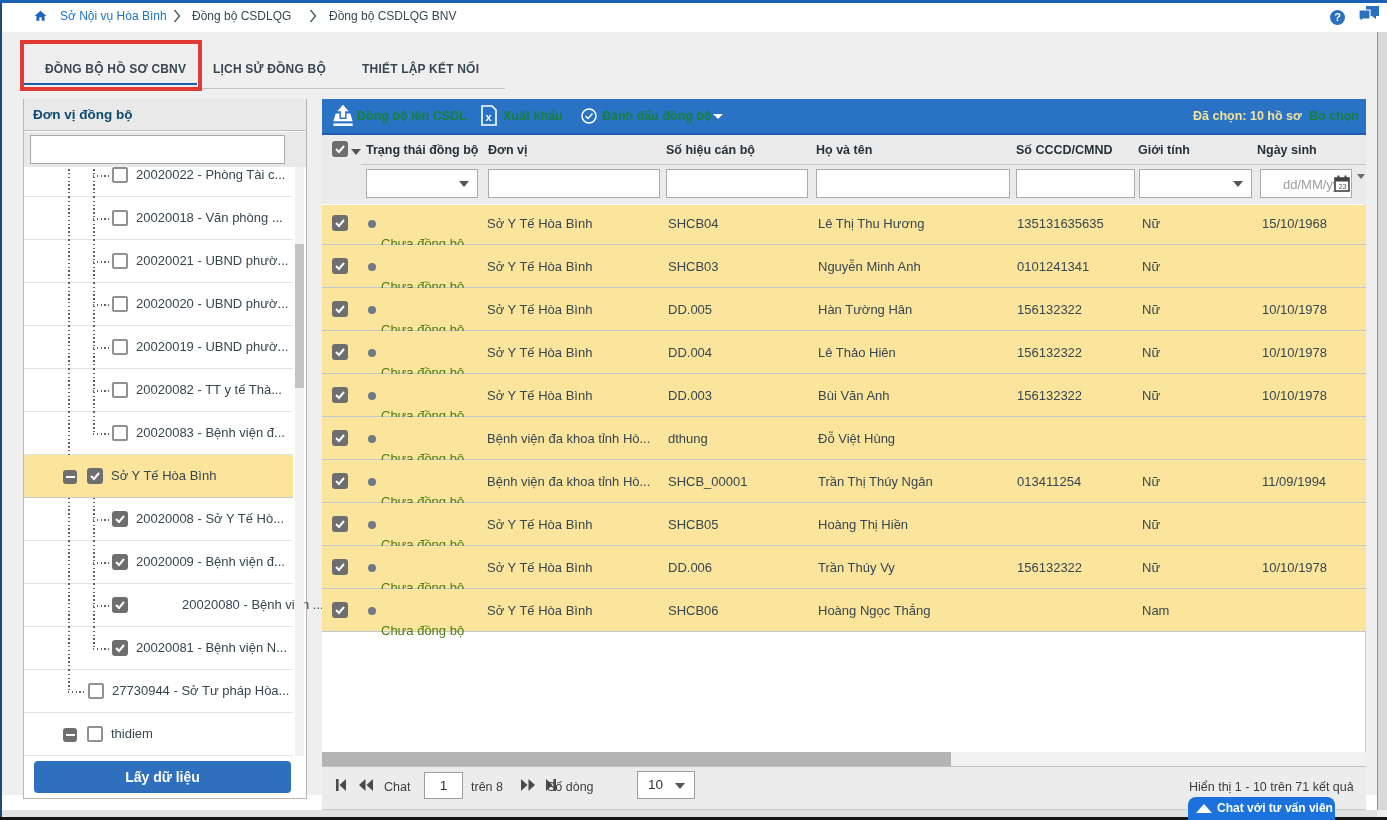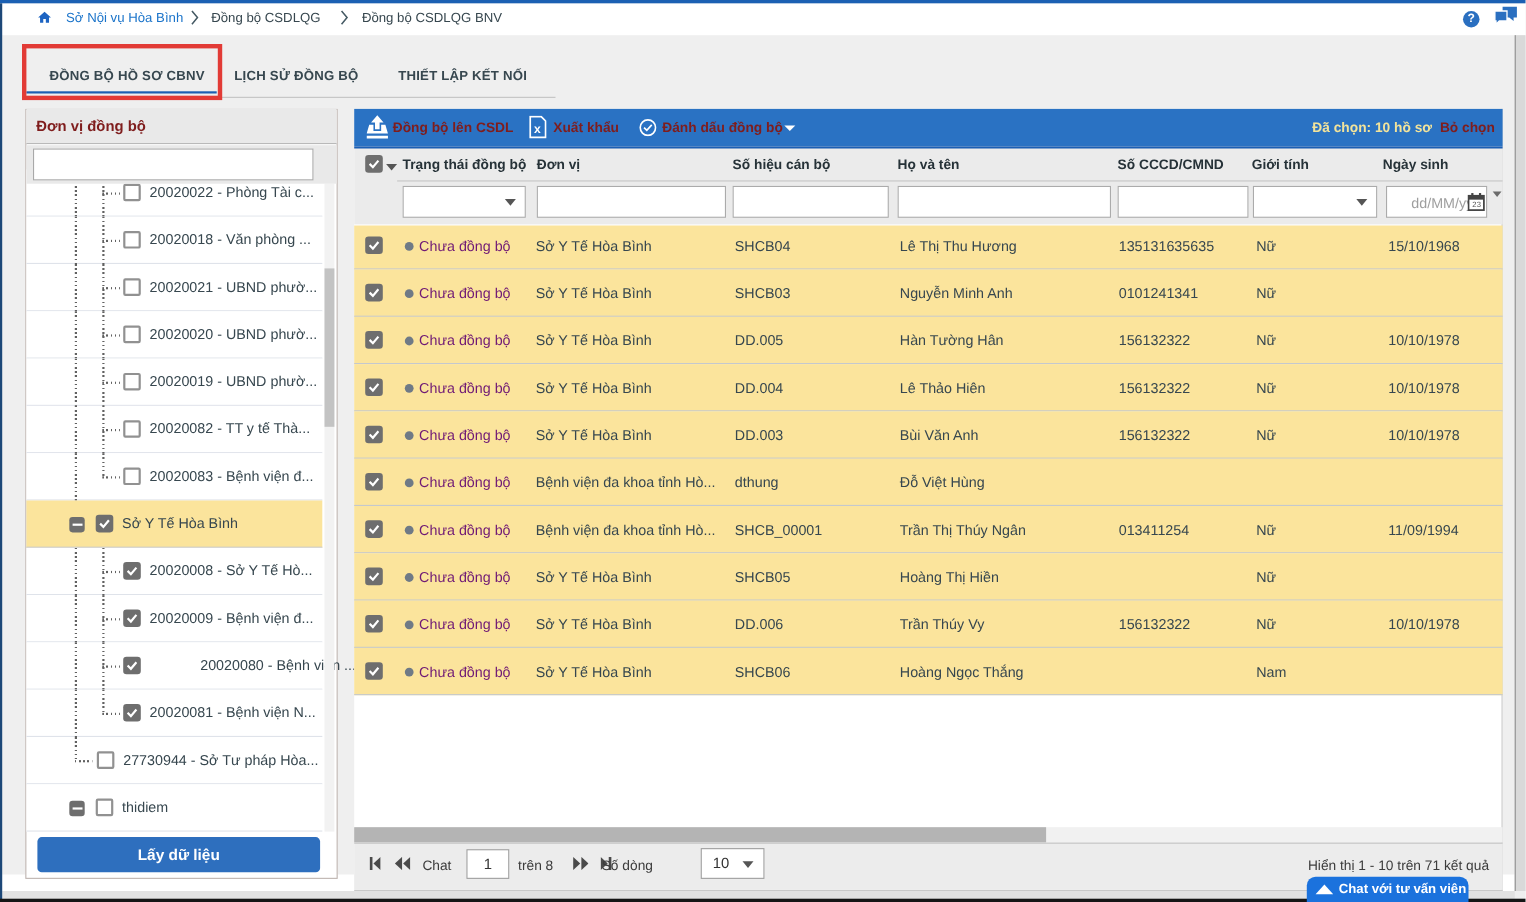--- a/index.html
+++ b/index.html
@@ -34,31 +34,31 @@
 .minus { width:14px; height:14px; border-radius:3px; background:#6e6e6e; }
 .minus div { position:absolute; left:2.5px; top:6px; width:9px; height:2px; background:#fff; }
 .vdot { width:1.6px; background:repeating-linear-gradient(to bottom,#616161 0 1.4px,transparent 1.4px 3.8px); }
 .hdot { height:1.6px; background:repeating-linear-gradient(to right,#616161 0 1.4px,transparent 1.4px 3.8px); }
 #lpscroll { left:295px; top:167px; width:9px; height:589px; background:#f2f2f2; }
 #lpthumb { left:295px; top:244px; width:9px; height:144px; background:#c3c3c3; }
 #getbtn { left:34px; top:761px; width:257px; height:32px; background:#2e6fbe; border-radius:4px; color:#fff; font-size:14px; font-weight:bold; text-align:center; line-height:32px; }
 
 #rpanel { left:322px; top:99px; width:1044px; height:711px; background:#ffffff; border-right:1px solid #c9c9c9; border-bottom:1px solid #c9c9c9; }
 #toolbar { left:322px; top:99px; width:1044px; height:34px; background:#2a72c3; }
-.tbtxt { color:#7f1d1d; font-size:12.5px; font-weight:bold; top:109px; }
+.tbtxt { color:#15803d; font-size:12.5px; font-weight:bold; top:109px; }
 #selinfo { color:#f2e39b; font-size:12.5px; font-weight:bold; top:109px; }
 #hdrrow { left:322px; top:133px; width:1044px; height:71px; background:#ebebeb; border-top:2px solid #1b5eb4; }
 .hdrtxt { font-size:12.5px; font-weight:bold; color:#263238; top:143px; }
 #hdrline { left:361px; top:164px; width:1005px; height:1px; background:#c6c6c6; }
 .fbox { top:169px; height:29px; background:#fff; border:1px solid #ababab; }
 .caret { width:0; height:0; border-left:5px solid transparent; border-right:5px solid transparent; border-top:6px solid #555; }
 .caretw { width:0; height:0; border-left:5px solid transparent; border-right:5px solid transparent; border-top:5px solid #fff; }
 .drow { left:322px; width:1044px; height:43px; background:#fbe49c; border-bottom:1px solid #c4c8ce; }
 .dtxt { font-size:13px; color:#37474f; top:14px; }
-.gray { color:#701a75; }
+.gray { color:#4d7c0f;margin-top:20px; }
 .bullet { width:8px; height:8px; border-radius:50%; background:#6f7a86; top:18px; }
 
 #hscroll { left:322px; top:752px; width:1044px; height:14px; background:#f1f1f1; }
 #hthumb { left:322px; top:752px; width:629px; height:14px; background:#b4b4b4; }
 #pager { left:322px; top:766px; width:1044px; height:43px; background:#ececec; border-top:1px solid #c2c2c2; }
 .pgtxt { font-size:12.5px; color:#3c3c3c; top:780px; }
 #pginput { left:424px; top:772px; width:39px; height:27px; background:#fff; border:1px solid #9d9d9d; text-align:center; font-size:13.5px; color:#333; line-height:26px; }
 #pgselect { left:637px; top:771px; width:58px; height:28px; background:#fff; border:1px solid #9d9d9d; }
 #chatbtn { left:1188px; top:797px; width:147px; height:23px; background:#1b72dd; border-radius:8px 8px 0 0; }
 svg { display:block; }
@@ -213,21 +213,21 @@
       <div class="abs minus" style="left:39px; top:15px;">
         <div></div>
       </div>
       <div class="abs cb" style="left:63px; top:13px;"></div>
       <div class="abs ttext" style="left:87px;">thidiem</div>
     </div>
   </div>
 <div class="abs" id="lpscroll"></div>
 <div class="abs" id="lpthumb"></div>
 <div class="abs" id="lphead">
-    <div class="abs" style="left:9px; top:8px; font-size:13.5px; font-weight:bold; color:#7f1d1d;">Đơn vị đồng bộ</div>
+    <div class="abs" style="left:9px; top:8px; font-size:13.5px; font-weight:bold; color:#0c4a6e;">Đơn vị đồng bộ</div>
   </div>
 <div class="abs" id="lpsearcharea"></div>
 <div class="abs" id="lpsearch"></div>
 <div class="abs" id="getbtn">Lấy dữ liệu</div>
 
 <div class="abs" id="rpanel"></div>
 <div class="abs" id="toolbar"></div>
 <svg class="abs" style="left:333px; top:104px;" width="20" height="23" viewBox="0 0 24 27">
   <path fill="#fff" d="M12 0.5 L18.8 8.5 H14.5 V16 H9.5 V8.5 H5.2 Z"></path>
   <path fill="#fff" d="M3.2 11 H7.8 V17.8 H16.2 V11 H20.8 L23.6 20.5 H0.4 Z"></path>

